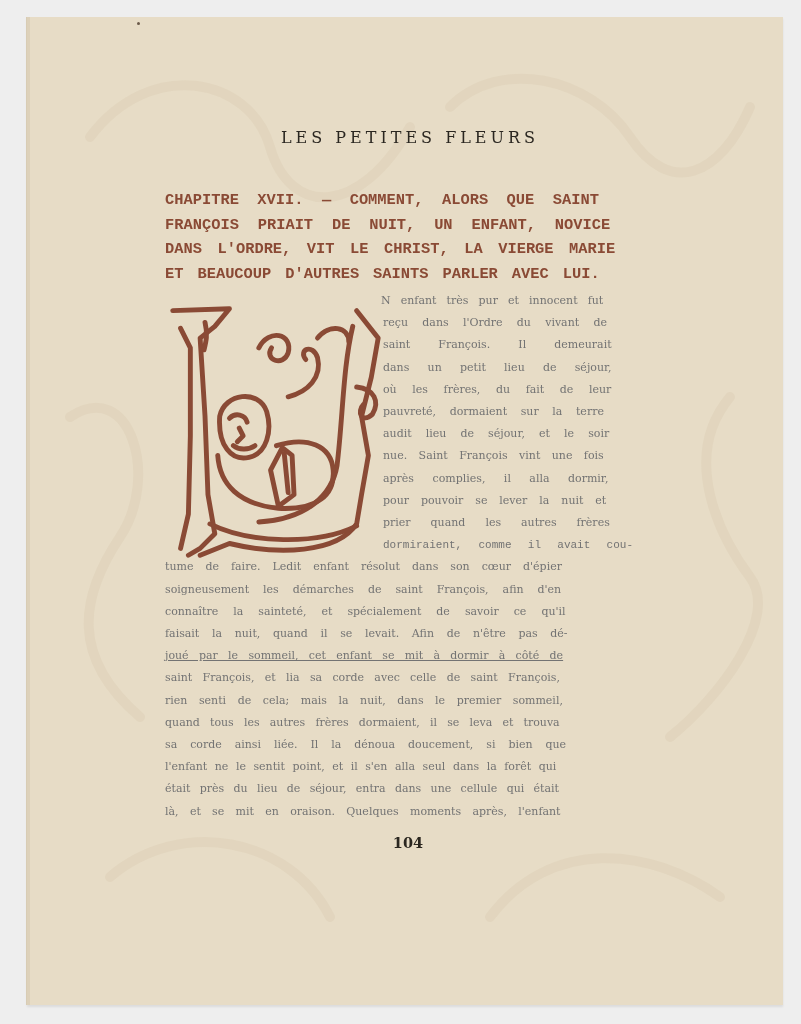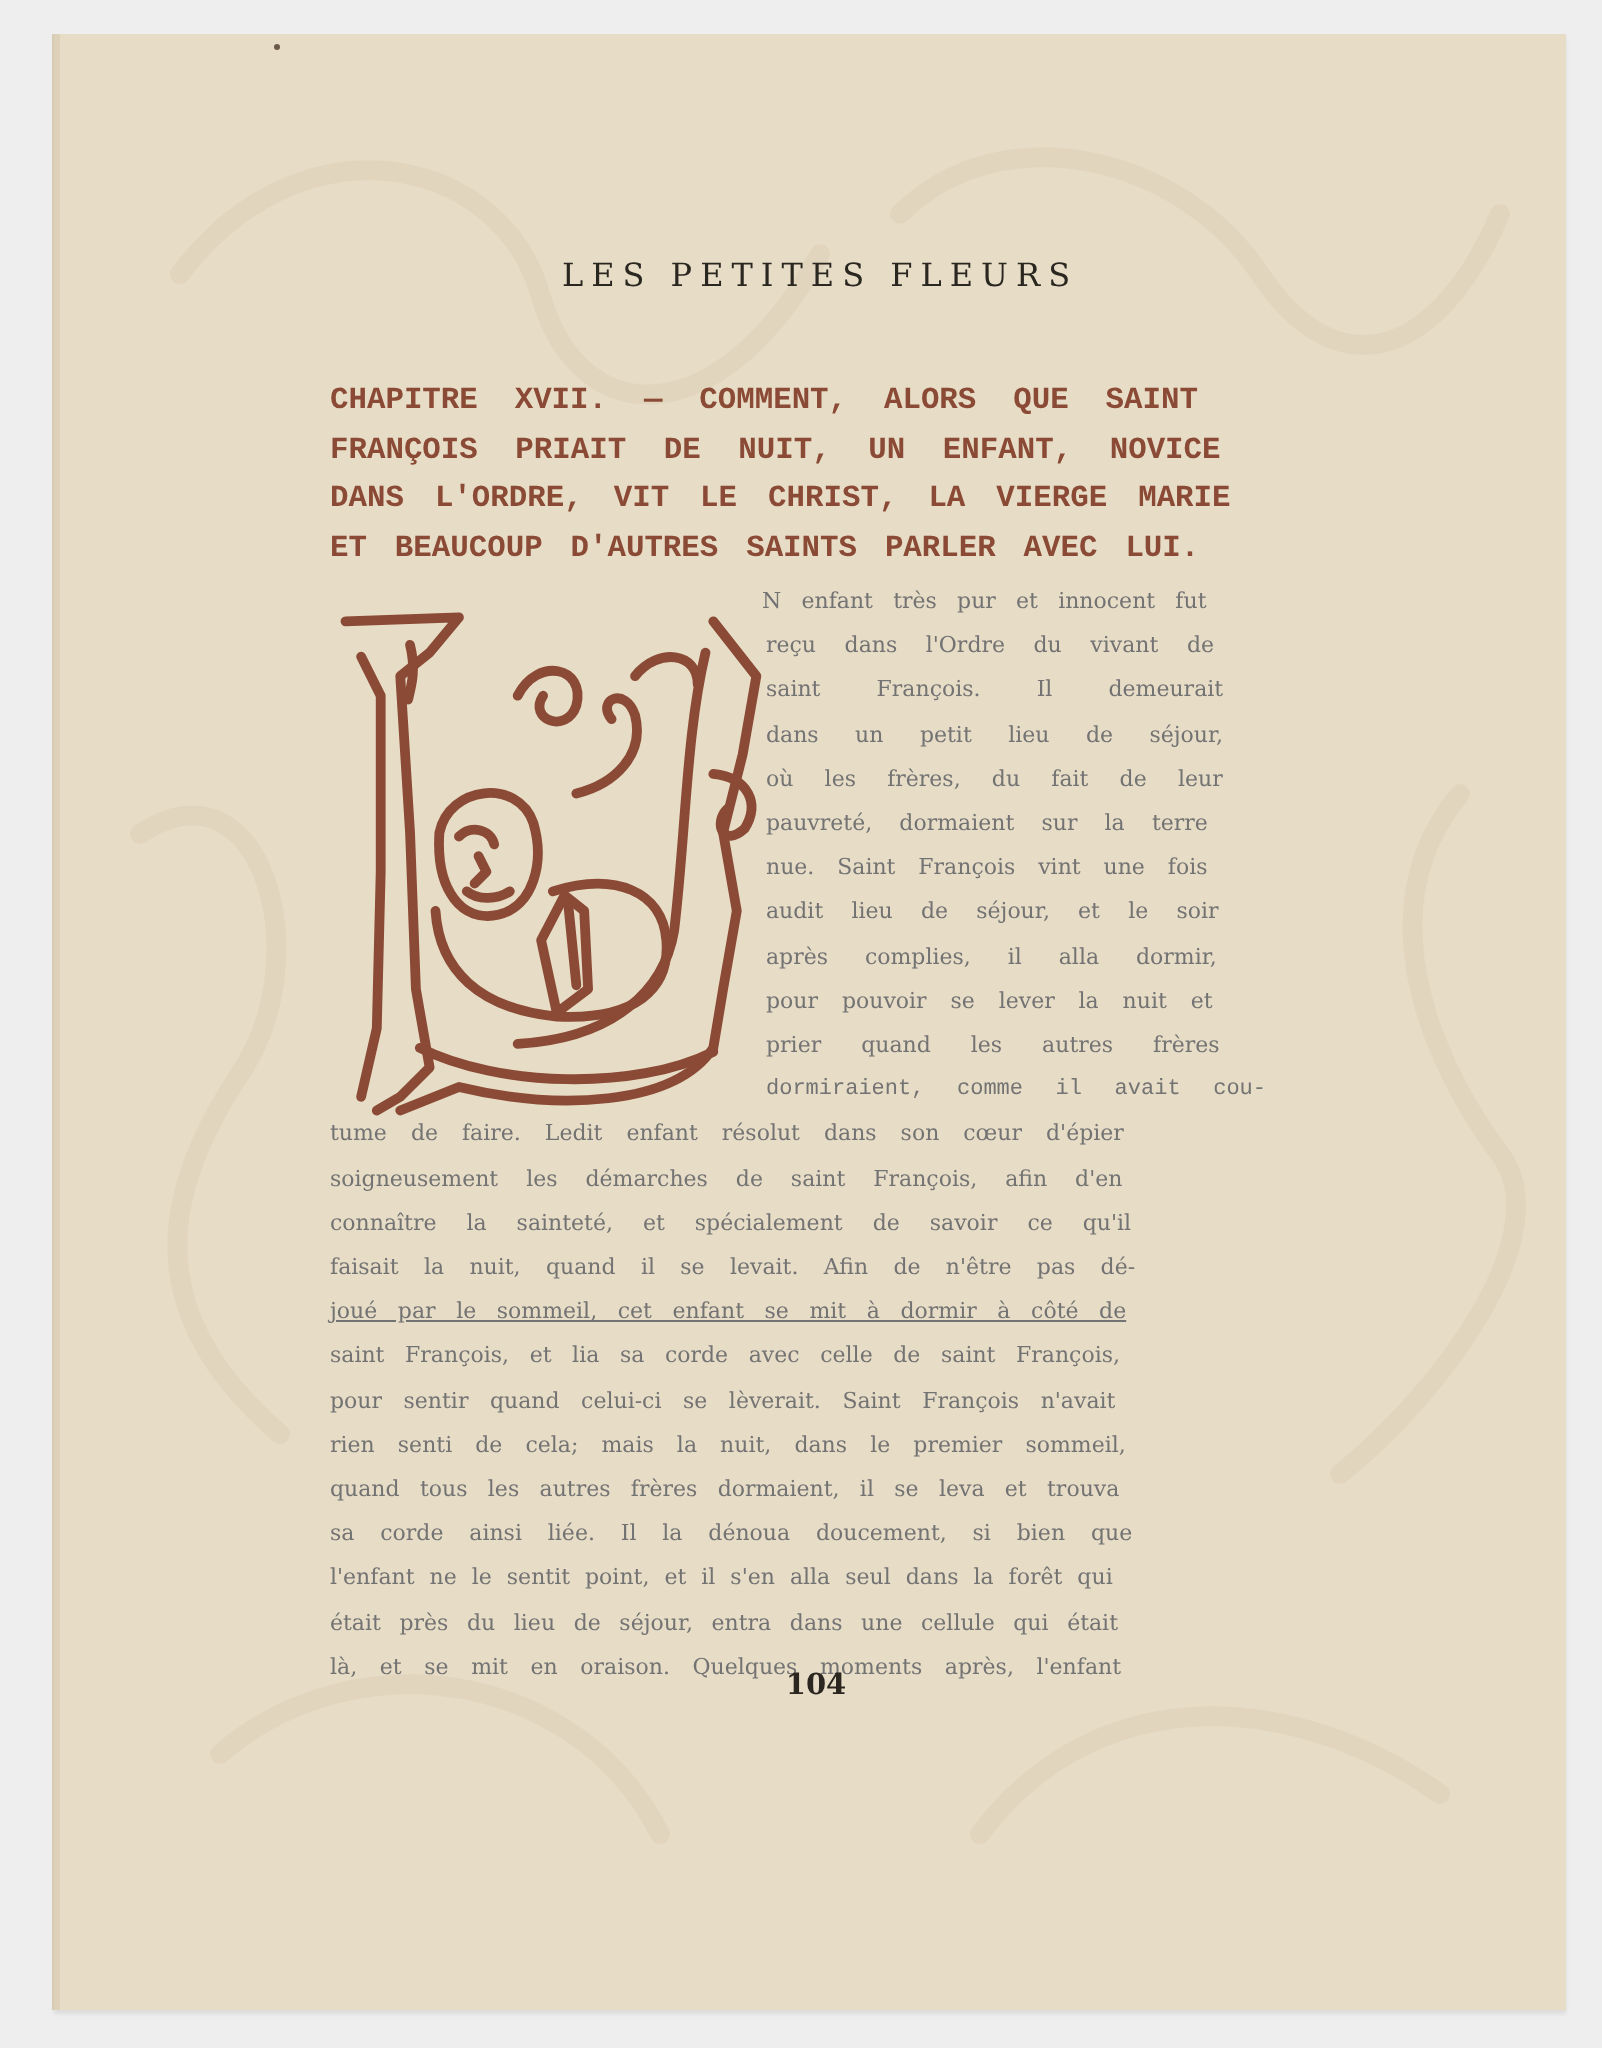--- a/index.html
+++ b/index.html
@@ -135,33 +135,32 @@
   </g>
 </svg>
 
 <div class="body-text">
   <span class="line first-line" style="display: block; width: 277px; word-spacing: 6.62px; text-align: left; text-align-last: left;">N enfant très pur et innocent fut</span>
   <span class="line indented" style="display: block; width: 275px; word-spacing: 10.77px; text-align: left; text-align-last: left;">reçu dans l'Ordre du vivant de</span>
   <span class="line indented" style="display: block; width: 275px; word-spacing: 24.56px; text-align: left; text-align-last: left;">saint François. Il demeurait</span>
   <span class="line indented" style="display: block; width: 275px; word-spacing: 14.73px; text-align: left; text-align-last: left;">dans un petit lieu de séjour,</span>
   <span class="line indented" style="display: block; width: 275px; word-spacing: 12.1px; text-align: left; text-align-last: left;">où les frères, du fait de leur</span>
   <span class="line indented" style="display: block; width: 275px; word-spacing: 10.09px; text-align: left; text-align-last: left;">pauvreté, dormaient sur la terre</span>
+  <span class="line indented" style="display: block; width: 275px; word-spacing: 10.61px; text-align: left; text-align-last: left;">audit lieu de séjour, et le soir</span>
   <span class="line indented" style="display: block; width: 275px; word-spacing: 7.94px; text-align: left; text-align-last: left;">nue. Saint François vint une fois</span>
-  <span class="line indented" style="display: block; width: 275px; word-spacing: 10.61px; text-align: left; text-align-last: left;">audit lieu de séjour, et le soir</span>
   <span class="line indented" style="display: block; width: 275px; word-spacing: 14.96px; text-align: left; text-align-last: left;">après complies, il alla dormir,</span>
   <span class="line indented" style="display: block; width: 275px; word-spacing: 8.44px; text-align: left; text-align-last: left;">pour pouvoir se lever la nuit et</span>
   <span class="line indented" style="display: block; width: 275px; word-spacing: 16.5px; text-align: left; text-align-last: left;">prier quand les autres frères</span>
   <span class="line indented" style="display: block; width: 275px; word-spacing: 9.69px; text-align: left; text-align-last: left; font-family: Liberation Mono, monospace;">dormiraient, comme il avait cou-</span>
   <span class="line" style="display: block; width: 493px; word-spacing: 8.5px; text-align: left; text-align-last: left;">tume de faire. Ledit enfant résolut dans son cœur d'épier</span>
   <span class="line" style="display: block; width: 493px; word-spacing: 10.48px; text-align: left; text-align-last: left;">soigneusement les démarches de saint François, afin d'en</span>
   <span class="line" style="display: block; width: 493px; word-spacing: 11.51px; text-align: left; text-align-last: left;">connaître la sainteté, et spécialement de savoir ce qu'il</span>
   <span class="line" style="display: block; width: 493px; word-spacing: 9.17px; text-align: left; text-align-last: left;">faisait la nuit, quand il se levait. Afin de n'être pas dé-</span>
   <span class="line" style="display: block; width: 493px; word-spacing: 6.8px; text-align: left; text-align-last: left; text-decoration: underline;">joué par le sommeil, cet enfant se mit à dormir à côté de</span>
   <span class="line" style="display: block; width: 493px; word-spacing: 6.81px; text-align: left; text-align-last: left;">saint François, et lia sa corde avec celle de saint François,</span>
-  <span class="line" style="display: block; width: 493px; word-spacing: 7.27px; text-align: left; text-align-last: left;">pour sentir quand celui-ci se lèverait. Saint François n'avait</span>
   <span class="line" style="display: block; width: 493px; word-spacing: 8.05px; text-align: left; text-align-last: left;">rien senti de cela; mais la nuit, dans le premier sommeil,</span>
   <span class="line" style="display: block; width: 493px; word-spacing: 6.67px; text-align: left; text-align-last: left;">quand tous les autres frères dormaient, il se leva et trouva</span>
   <span class="line" style="display: block; width: 493px; word-spacing: 9.43px; text-align: left; text-align-last: left;">sa corde ainsi liée. Il la dénoua doucement, si bien que</span>
   <span class="line" style="display: block; width: 493px; word-spacing: 4.01px; text-align: left; text-align-last: left;">l'enfant ne le sentit point, et il s'en alla seul dans la forêt qui</span>
   <span class="line" style="display: block; width: 493px; word-spacing: 5.8px; text-align: left; text-align-last: left;">était près du lieu de séjour, entra dans une cellule qui était</span>
   <span class="line" style="display: block; width: 493px; word-spacing: 7.81px; text-align: left; text-align-last: left;">là, et se mit en oraison. Quelques moments après, l'enfant</span>
 </div>
 
 <div class="pagenum">104</div>
 

